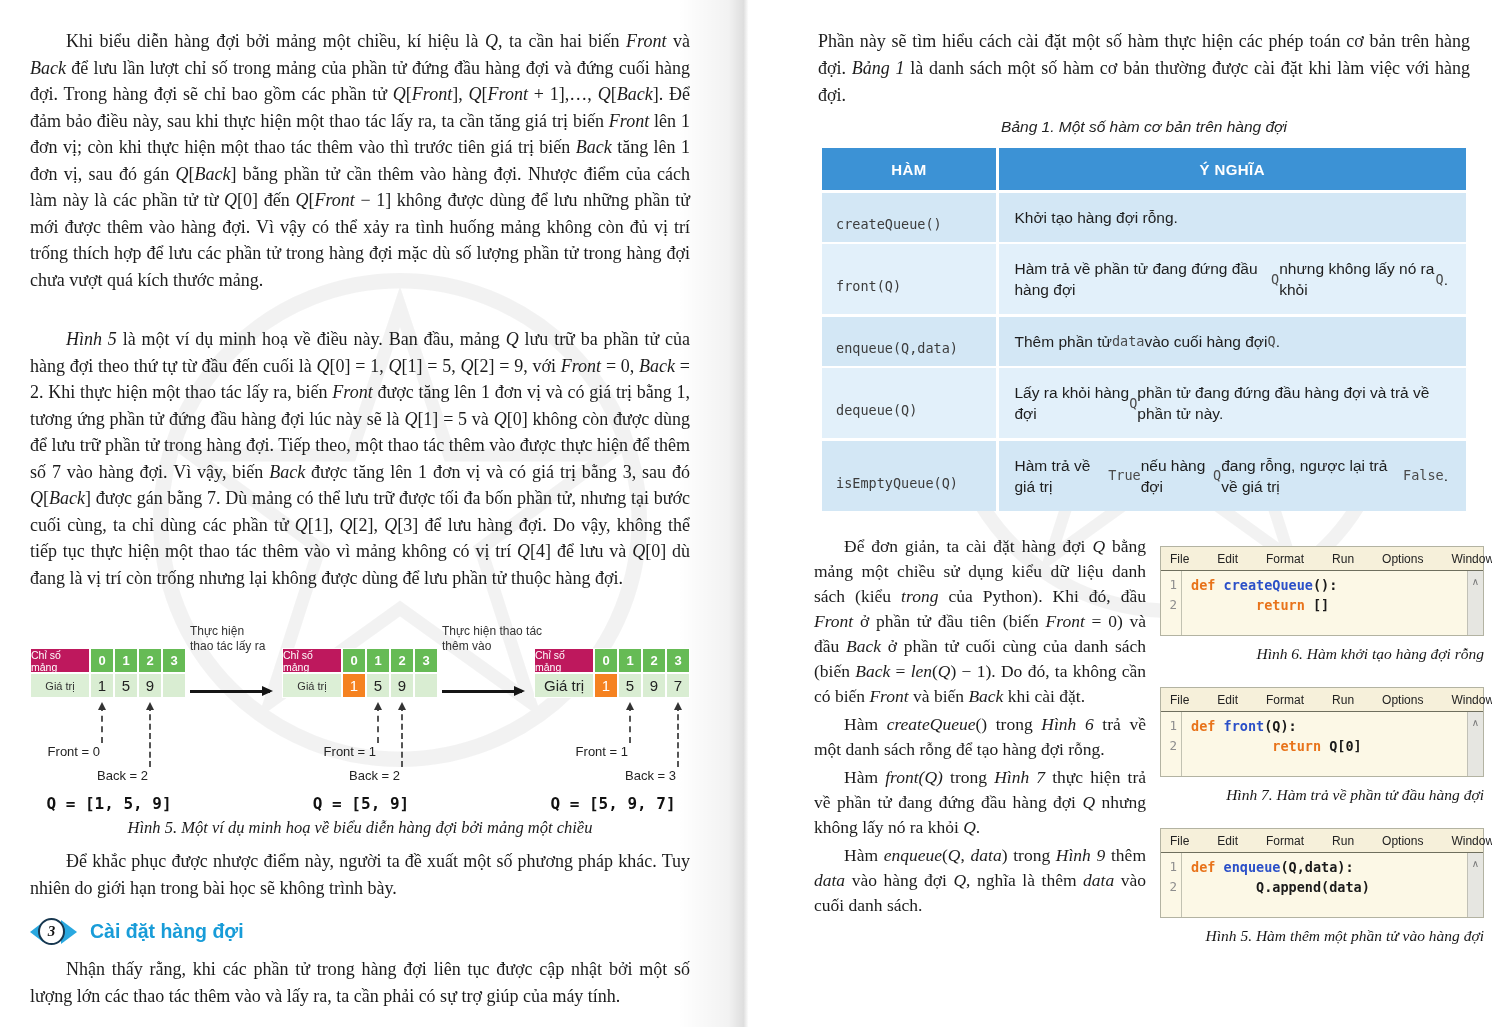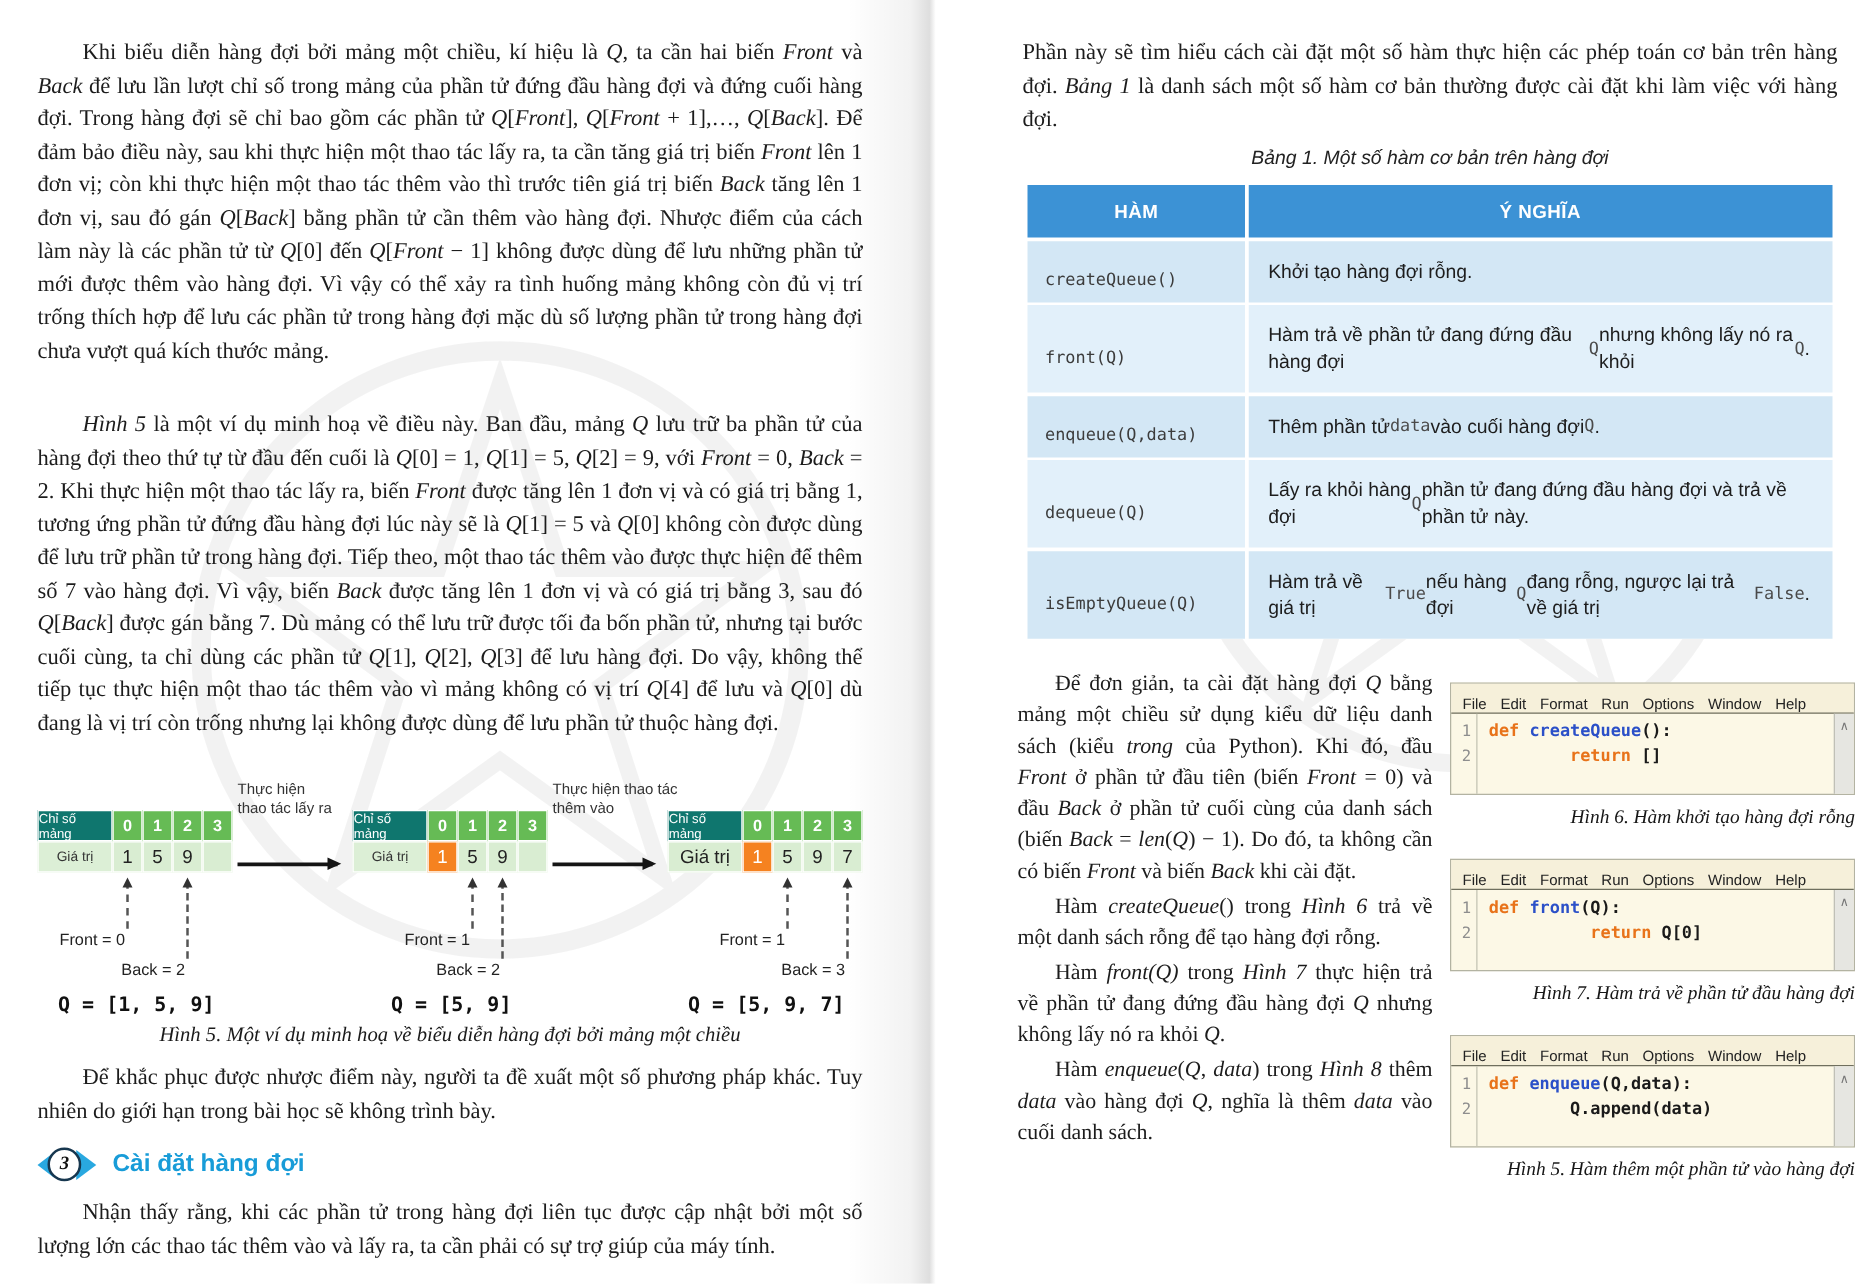--- a/index.html
+++ b/index.html
@@ -16,21 +16,21 @@
           text-align:justify; text-indent:36px; }
 
   
   .fig5 { position:absolute; left:30px; top:622px; width:672px; }
   .figrow { display:flex; padding-top:26px; align-items:flex-start; }
   .grp { width:158px; }
   .atable { font-family:"Liberation Sans", sans-serif; }
   .arow { display:flex; }
   .albl { width:60px; height:25px; font-size:10.5px; display:flex; align-items:center;
           justify-content:center; border:1px solid #fff; }
-  .ahead .albl { background:#0f766e; color:#fff; }
+  .ahead .albl { background:#be185d; color:#fff; }
   .aval  .albl { background:#dcefd6; color:#333; font-size:11px; }
   .acell { width:24px; height:25px; display:flex; align-items:center; justify-content:center;
            border:1px solid #fff; }
   .ahead .acell { background:#66bb55; color:#fff; font-weight:bold; font-size:13px; }
   .aval  .acell { background:#d9edd2; color:#222; font-size:15px; }
   .aval  .acell.hl { background:#f58220; color:#fff; }
   .ptrs { position:relative; height:96px; }
   .ptr { position:absolute; top:7px; width:0; border-left:2px dashed #555; }
   .ptr::before { content:''; position:absolute; top:-3px; left:-5px;
                  border-left:4px solid transparent; border-right:4px solid transparent;
@@ -80,21 +80,21 @@
   .row-a { background:#d3e7f5; } .row-b { background:#e2f0fa; }
   .t-desc code, .t-func code { font-family:"DejaVu Sans Mono", monospace; font-size:13.5px; color:#4a4a4a; }
 
   .rp-cols { position:absolute; left:814px; top:534px; width:672px; display:flex; gap:14px; }
   .rp-text { width:332px; font-size:17.5px; line-height:25px; text-align:justify; }
   .rp-text p { text-indent:30px; margin-bottom:3px; }
   .rp-figs { width:324px; padding-top:12px; }
   .codefig { margin-bottom:24px; }
   .codebox { border:1px solid #b3b3a2; background:#fcf8e6; }
   .menubar { background:#f6f0da; border-bottom:1.5px solid #6f6f5e; height:24px; display:flex;
-             align-items:flex-end; padding-left:9px; gap:11px;
+             align-items:center; padding-left:9px; gap:28px;
              font:12px "Liberation Sans", sans-serif; color:#222; }
   .codebody { position:relative; height:64px; display:flex; }
   .lnums { width:21px; padding:4px 4px 0 0; text-align:right; color:#8e8e8e;
            font:12.5px "DejaVu Sans Mono", monospace; line-height:20px;
            border-right:1px solid #c2c2b2; }
   .codelines { flex:1; padding:4px 0 0 9px; font:bold 13.5px "DejaVu Sans Mono", monospace;
                line-height:20px; color:#1a1a1a; white-space:pre; overflow:hidden; }
   .codelines .kw { color:#e8731a; } .codelines .fn { color:#2b50c8; }
   .sbar { position:absolute; right:0; top:0; bottom:0; width:16px; background:#e6e6e1;
           border-left:1px solid #c0c0b6; text-align:center; }
@@ -263,21 +263,21 @@
 
     <div class="t-func row-a">isEmptyQueue(Q)</div>
     <div class="t-desc row-a">Hàm trả về giá trị <code>True</code> nếu hàng đợi <code>Q</code> đang rỗng, ngược lại trả về giá trị <code>False</code>.</div>
   </div>
 
   <div class="rp-cols">
     <div class="rp-text">
       <p>Để đơn giản, ta cài đặt hàng đợi <i>Q</i> bằng mảng một chiều sử dụng kiểu dữ liệu danh sách (kiểu <i>trong</i> của Python). Khi đó, đầu <i>Front</i> ở phần tử đầu tiên (biến <i>Front</i> = 0) và đầu <i>Back</i> ở phần tử cuối cùng của danh sách (biến <i>Back</i> = <i>len</i>(<i>Q</i>) − 1). Do đó, ta không cần có biến <i>Front</i> và biến <i>Back</i> khi cài đặt.</p>
       <p>Hàm <i>createQueue</i>() trong <i>Hình 6</i> trả về một danh sách rỗng để tạo hàng đợi rỗng.</p>
       <p>Hàm <i>front(Q)</i> trong <i>Hình 7</i> thực hiện trả về phần tử đang đứng đầu hàng đợi <i>Q</i> nhưng không lấy nó ra khỏi <i>Q</i>.</p>
-      <p>Hàm <i>enqueue</i>(<i>Q</i>, <i>data</i>) trong <i>Hình 8</i> thêm <i>data</i> vào hàng đợi <i>Q</i>, nghĩa là thêm <i>data</i> vào cuối danh sách.</p>
+      <p>Hàm <i>enqueue</i>(<i>Q</i>, <i>data</i>) trong <i>Hình 9</i> thêm <i>data</i> vào hàng đợi <i>Q</i>, nghĩa là thêm <i>data</i> vào cuối danh sách.</p>
     </div>
 
     <div class="rp-figs">
 
       <div class="codefig">
         <div class="codebox">
           <div class="menubar">
             <span>File</span>
             <span>Edit</span>
             <span>Format</span>

